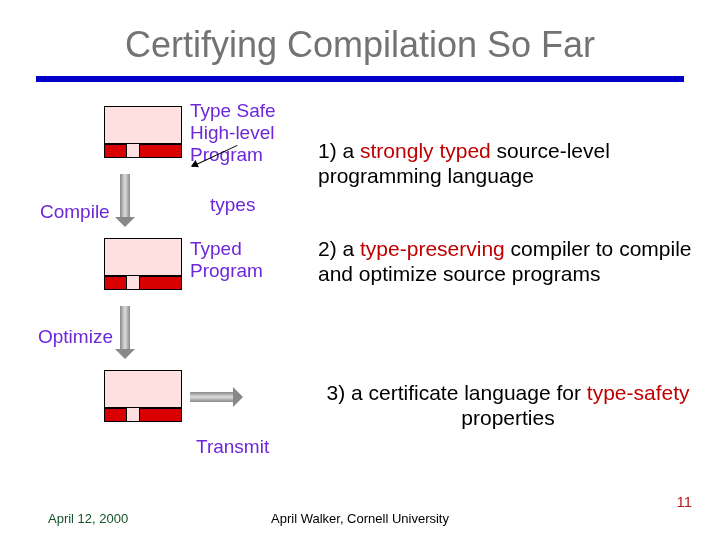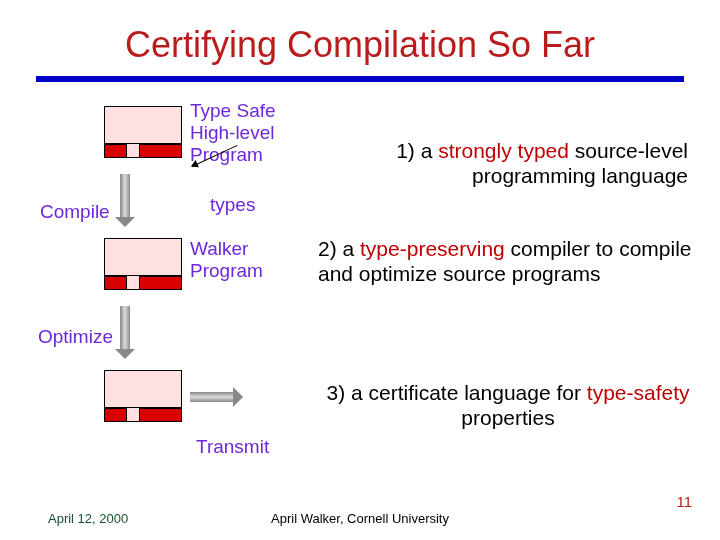--- a/index.html
+++ b/index.html
@@ -1,18 +1,18 @@
 <!DOCTYPE html>
 <html><head>
 <meta charset="utf-8">
 <style>
   * { box-sizing: border-box; margin: 0; padding: 0; }
   html, body { width: 720px; height: 540px; font-family: Arial, Helvetica, sans-serif; background: #fff; }
   .slide { position: relative; width: 720px; height: 540px; }
-  .title { position: absolute; top: 24px; left: 0; width: 720px; text-align: center; font-size: 36px; color: #b91c1c; }
+  .title { position: absolute; top: 24px; left: 0; width: 720px; text-align: center; font-size: 36px; color: #737373; }
   .title-underline { position: absolute; top: 76px; left: 36px; width: 648px; height: 6px; background: #0000c8; }
   .box { position: absolute; width: 78px; height: 52px; }
   .box .top { width: 78px; height: 38px; background: #ffe0e0; border: 1px solid #000; }
   .box .bot { position: absolute; bottom: 0; left: 0; width: 78px; height: 14px; display: flex; }
   .box .bot .l { width: 22px; height: 14px; background: #d80000; border-left:1px solid #000; border-bottom:1px solid #000; border-top:1px solid #000;}
   .box .bot .m { width: 14px; height: 14px; background: #ffe0e0; border:1px solid #000; border-top:none;}
   .box .bot .r { flex:1; height: 14px; background: #d80000; border-right:1px solid #000; border-bottom:1px solid #000; border-top:1px solid #000;}
   .lbl { position: absolute; font-size: 19px; color: #6d28d9; line-height: 1.15; }
   .point { position: absolute; font-size: 21px; color: #000; line-height: 1.2; }
   .red { color: #c00000; }
@@ -52,39 +52,39 @@
   <div class="lbl" style="top:194px; left:210px;">types</div>
 
   <div class="box" style="top:238px; left:104px;">
     <div class="top"></div>
       <div class="bot">
         <div class="l"></div>
         <div class="m"></div>
         <div class="r"></div>
       </div>
   </div>
-  <div class="lbl" style="top:238px; left:190px; white-space:pre-line;">Walker
+  <div class="lbl" style="top:238px; left:190px; white-space:pre-line;">Typed
 Program</div>
 
   <div class="lbl" style="top:326px; left:38px;">Optimize</div>
   <div class="arrow-down" style="top:306px; left:120px; height:44px;"></div>
 
   <div class="box" style="top:370px; left:104px;">
     <div class="top"></div>
       <div class="bot">
         <div class="l"></div>
         <div class="m"></div>
         <div class="r"></div>
       </div>
   </div>
 
   <div class="arrow-right" style="top:392px; left:190px; width:44px;"></div>
   <div class="lbl" style="top:436px; left:196px;">Transmit</div>
 
-  <div class="point" style="top:138px; left:318px; width:370px;text-align:right;">
+  <div class="point" style="top:138px; left:318px; width:370px;">
     <span>1) a </span><span class="red">strongly typed</span><span> source-level programming language</span>
   </div>
   <div class="point" style="top:236px; left:318px; width:380px;">
     <span>2) a </span><span class="red">type-preserving</span><span> compiler to compile and optimize source programs</span>
   </div>
   <div class="point" style="top:380px; left:318px; width:380px;text-align:center;">
     <span>3) a certificate language for </span><span class="red">type-safety</span><span> properties</span>
   </div>
 
   <div class="footer-date">April 12, 2000</div>

